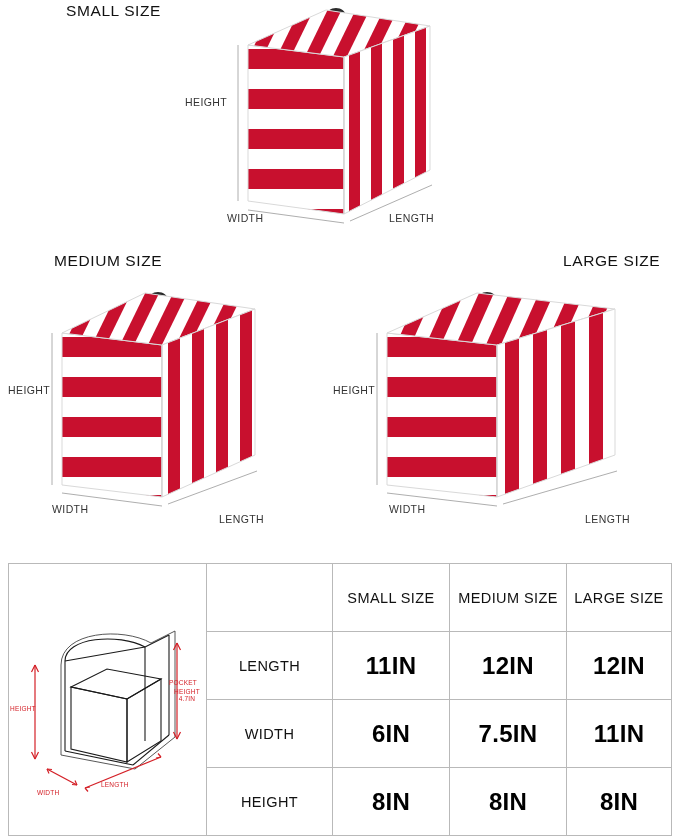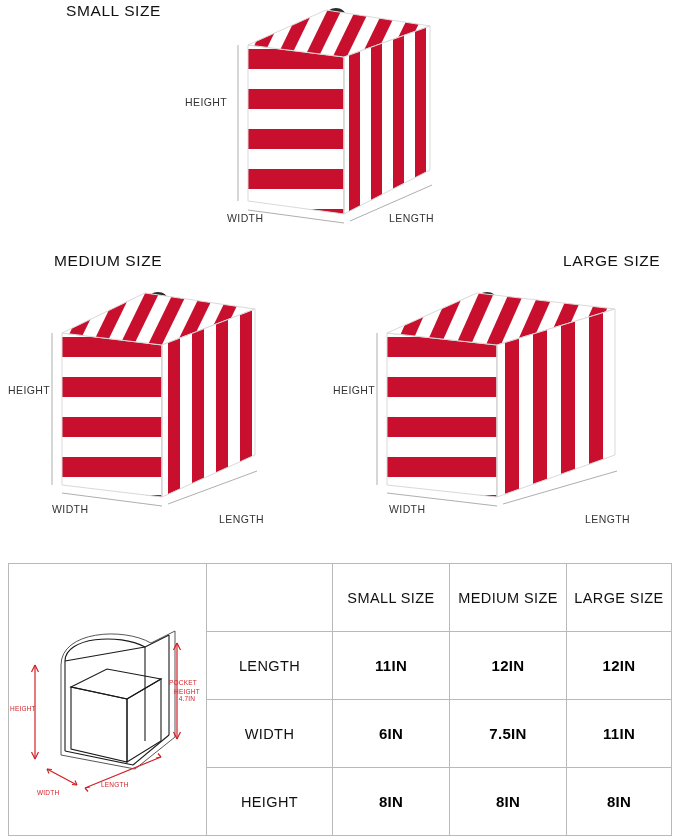--- a/index.html
+++ b/index.html
@@ -66,21 +66,21 @@
     font-size: 14.5px;
     letter-spacing: 0.4px;
     color: #111;
   }
   .spec-table .row-label {
     font-size: 14.5px;
     letter-spacing: 0.4px;
     color: #111;
   }
   .spec-table .val {
-    font-size: 15px;
+    font-size: 24px;
     font-weight: bold;
     color: #000;
     letter-spacing: 0.3px;
   }
   .spec-table .diagram-cell {
     border-left: 1px solid #b9b9b9;
     border-top: 1px solid #b9b9b9;
     border-bottom: 1px solid #b9b9b9;
     border-right: 1px solid #b9b9b9;
   }

